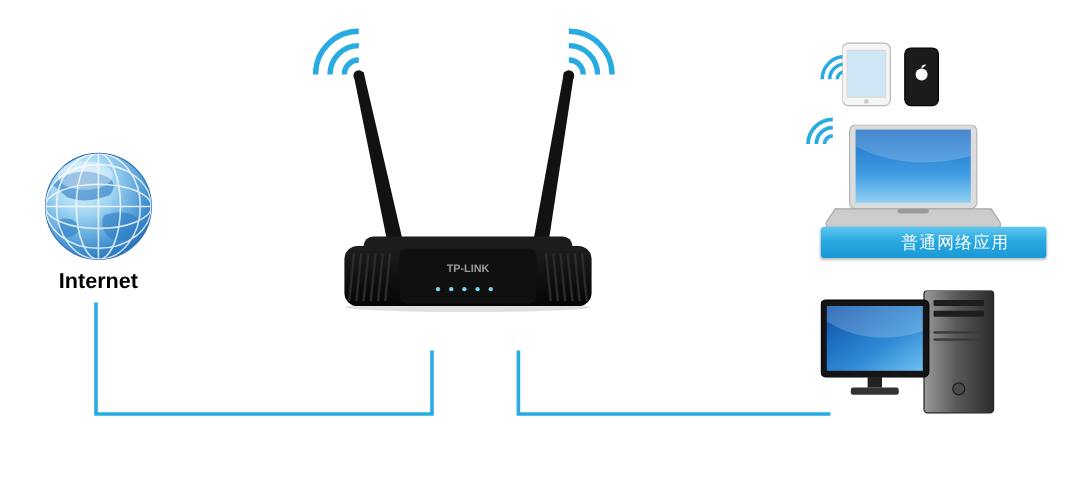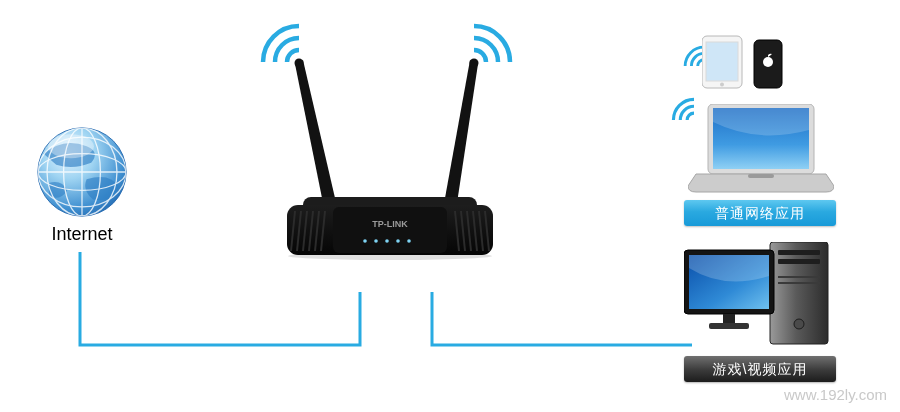--- a/index.html
+++ b/index.html
@@ -2,44 +2,45 @@
 <html><head>
 <meta charset="utf-8">
 <style>
   html,body{margin:0;padding:0;background:#ffffff;}
   #canvas{
     position:relative;width:900px;height:412px;background:#ffffff;overflow:hidden;
     font-family:"Liberation Sans", sans-serif;
   }
   .abs{position:absolute;}
   .label{
-    color:#000;font-size:19px;text-align:center;font-weight:400;
+    color:#000;font-size:19px;text-align:center;font-weight:700;
   }
   #internet-label{left:22px;top:224px;width:120px;font-size:18px;}
   #wan-label{left:325px;top:264px;width:70px;font-size:20px;}
   #lan-label{left:400px;top:264px;width:66px;font-size:20px;}
   #globe{left:36px;top:126px;width:92px;height:92px;}
   #conn-lines{left:0;top:0;width:900px;height:412px;z-index:1;}
   .z2{z-index:2;}
   #router{left:285px;top:55px;width:210px;height:205px;}
   #wifi-left{left:257px;top:20px;width:42px;height:42px;}
   #wifi-right{left:474px;top:20px;width:42px;height:42px;transform:scaleX(-1);}
   #wifi-mobile{left:682px;top:44px;width:22px;height:22px;}
   #wifi-laptop{left:670px;top:96px;width:24px;height:24px;}
   #mobile-devices{left:702px;top:34px;width:84px;height:56px;}
   #laptop{left:688px;top:104px;width:146px;height:92px;}
   #desktop{left:684px;top:242px;width:158px;height:112px;}
   .badge{
     width:152px;height:26px;line-height:26px;text-align:center;
     color:#fff;font-size:14px;border-radius:3px;letter-spacing:1px;
   }
   #badge-wireless{
-    left:684px;top:200px;
+    left:684px;top:189px;
     background:linear-gradient(to bottom,#5ec8f0 0%,#2aa9e0 45%,#189ad8 100%);
     box-shadow:0 1px 2px rgba(0,0,0,.25);
+    padding-left:36px;
   }
   #badge-wired{
     left:684px;top:356px;
     background:linear-gradient(to bottom,#707070 0%,#3a3a3a 55%,#1c1c1c 100%);
     box-shadow:0 1px 2px rgba(0,0,0,.3);
   }
   #watermark{
     left:784px;top:386px;color:#c9c9c9;font-size:15px;
   }
 </style>
@@ -213,17 +214,15 @@
     </g>
     <g>
       <rect x="0" y="8" width="90" height="64" rx="4" fill="#141414" stroke="#000"></rect>
       <rect x="5" y="13" width="80" height="54" fill="url(#pcScr)"></rect>
       <path d="M 5,13 L 85,13 L 85,34 Q 40,48 5,26 Z" fill="#ffffff" opacity="0.2"></path>
       <rect x="39" y="72" width="12" height="9" fill="#222"></rect>
       <rect x="25" y="81" width="40" height="6" rx="2" fill="#333"></rect>
     </g>
   </svg>
 
-  <div id="badge-wired" class="abs z2 badge">游戏\视频应用</div>
-
-  <div id="watermark" class="abs z2">www.192ly.com</div>
+
 
 </div>
 
 </body></html>

